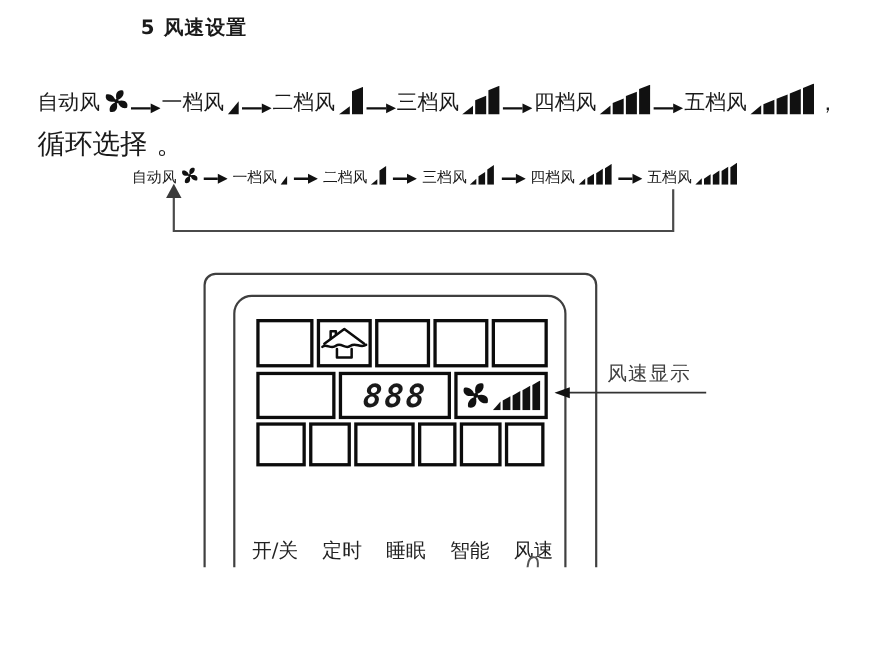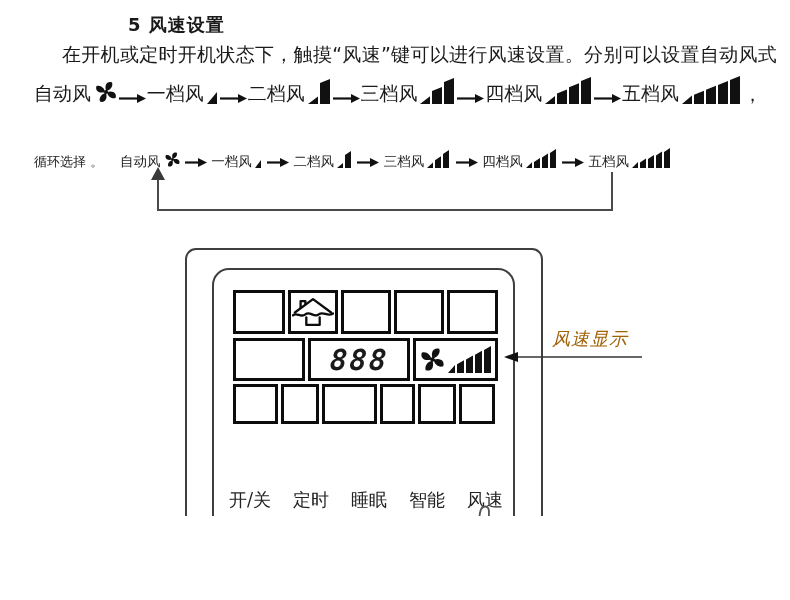--- a/index.html
+++ b/index.html
@@ -2,21 +2,21 @@
 <html><head>
 <meta charset="utf-8">
 <style>
   html,body{margin:0;padding:0;background:#fff;}
   #page{position:relative;width:790px;height:516px;background:#fff;overflow:hidden;
         font-family:"DejaVu Sans","Liberation Sans",sans-serif;color:#1a1a1a;}
   .abs{position:absolute;}
   
   #heading{left:128px;top:13px;font-size:18px;font-weight:bold;letter-spacing:1px;}
   #intro{left:62px;top:42px;font-size:19px;letter-spacing:.3px;white-space:nowrap;}
-  #outro{left:34px;top:114px;font-size:13px;margin-top:39px;}
+  #outro{left:34px;top:114px;font-size:25px;}
   
   .flowrow{display:flex;align-items:flex-end;justify-content:space-between;white-space:nowrap;}
   #flow1{left:34px;top:74px;width:728px;height:30px;font-size:19px;}
   #flow2{left:120px;top:147px;width:552px;height:21px;font-size:13.5px;}
   .fg{display:flex;align-items:flex-end;gap:3px;}
   .fg .lbl{line-height:1.05;}
   .ic{display:inline-flex;align-items:flex-end;}
   .comma{font-size:19px;line-height:1;}
   
   #panel{left:185px;top:248px;width:358px;height:322px;border:2px solid #3f3f3f;
@@ -34,33 +34,32 @@
   .seg{font-family:"DejaVu Sans Mono","Liberation Mono",monospace;font-style:italic;
        font-weight:bold;font-size:29px;letter-spacing:2px;transform:skewX(-4deg);}
   .cfan{gap:2px;}
   #btnrow{left:42px;top:238px;width:274px;display:flex;justify-content:space-between;
           font-family:"DejaVu Serif","Liberation Serif",serif;font-size:18px;color:#222;}
   .pbtn{cursor:pointer;}
   #led{left:66px;top:281px;width:8px;height:8px;border:2px solid #333;border-radius:50%;
        box-sizing:border-box;background:#fff;}
   
   #callout-label{left:552px;top:327px;font-family:"DejaVu Serif","Liberation Serif",serif;
-       font-size:18px;color:#a16207;letter-spacing:1px;font-style:italic;}
+       font-size:18px;color:#404040;letter-spacing:1px;}
   
   svg{display:block;}
   #hand{z-index:6;}
   #loop{z-index:1;}
 </style>
 </head>
 <body>
 
 <div id="page">
 
   <div class="abs" id="heading">5 风速设置</div>
-  <div class="abs" id="intro">在开机或定时开机状态下，触摸“风速”键可以进行风速设置。分别可以设置自动风式</div>
 
   <div class="abs flowrow" id="flow1">
     <span class="fg">
         <span class="lbl">自动风</span>
         <span class="ic">
           <svg width="24" height="24" viewBox="0 0 24 24">
             <g fill="#111111">
               <circle cx="12" cy="12" r="2"></circle>
               <path d="M12,11 C10,4 14,1 18,2.5 C19.5,6.5 16,10.5 12,11 Z"></path>
               <path d="M12,11 C10,4 14,1 18,2.5 C19.5,6.5 16,10.5 12,11 Z" transform="rotate(90 12 12)"></path>

